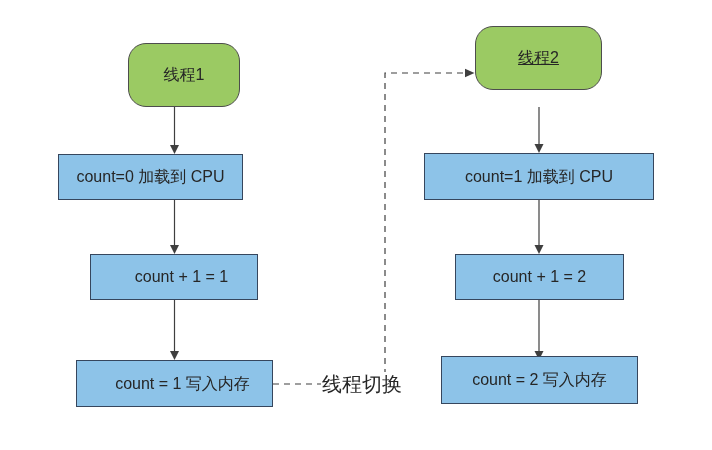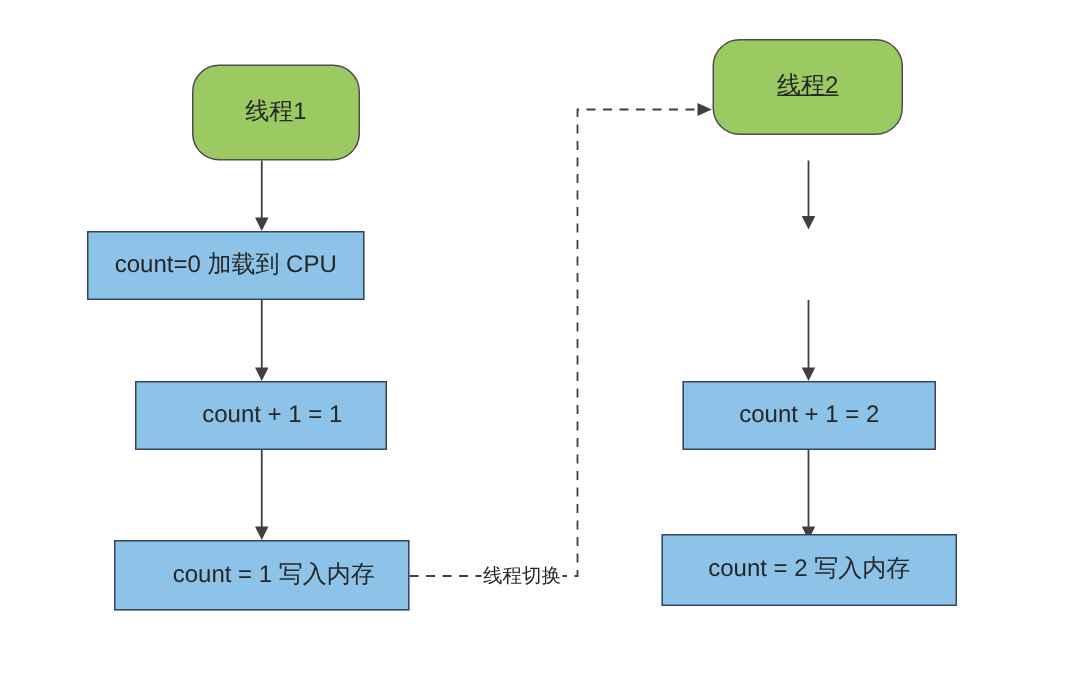--- a/index.html
+++ b/index.html
@@ -58,21 +58,21 @@
     border:1.5px solid var(--thread-border);
     border-radius:18px;
   }
   .step-node{
     background:var(--step-fill);
     border:1px solid var(--step-border);
   }
   .connector-label{
     position:absolute;
     background:var(--background);
-    font-size:13px;
+    font-size:20px;
     line-height:24px;
     padding:0 1px;
     white-space:nowrap;
   }
 </style>
 </head>
 <body>
 
 <div class="canvas">
 
@@ -113,20 +113,21 @@
   <div class="node thread-node" style="left:128px;top:43px;width:112px;height:64px;">线程1</div>
 
   <div class="node step-node" style="left:58px;top:154px;width:185px;height:46px;">count=0 加载到 CPU</div>
 
   <div class="node step-node" style="left:90px;top:254px;width:168px;height:46px;padding-left:15px;">count + 1 = 1</div>
 
   <div class="node step-node" style="left:76px;top:360px;width:197px;height:47px;padding-left:16px;">count = 1 写入内存</div>
 
   <div class="node thread-node" style="left:475px;top:26px;width:127px;height:64px;text-decoration:underline;">线程2</div>
 
+  <div class="node step-node" style="left:424px;top:153px;width:230px;height:47px;">count=1 加载到 CPU</div>
 
   <div class="node step-node" style="left:455px;top:254px;width:169px;height:46px;">count + 1 = 2</div>
 
   <div class="node step-node" style="left:441px;top:356px;width:197px;height:48px;">count = 2 写入内存</div>
 
   <div class="connector-label" style="left:321px;top:372px;">线程切换</div>
 
 </div>
 
 </body></html>

